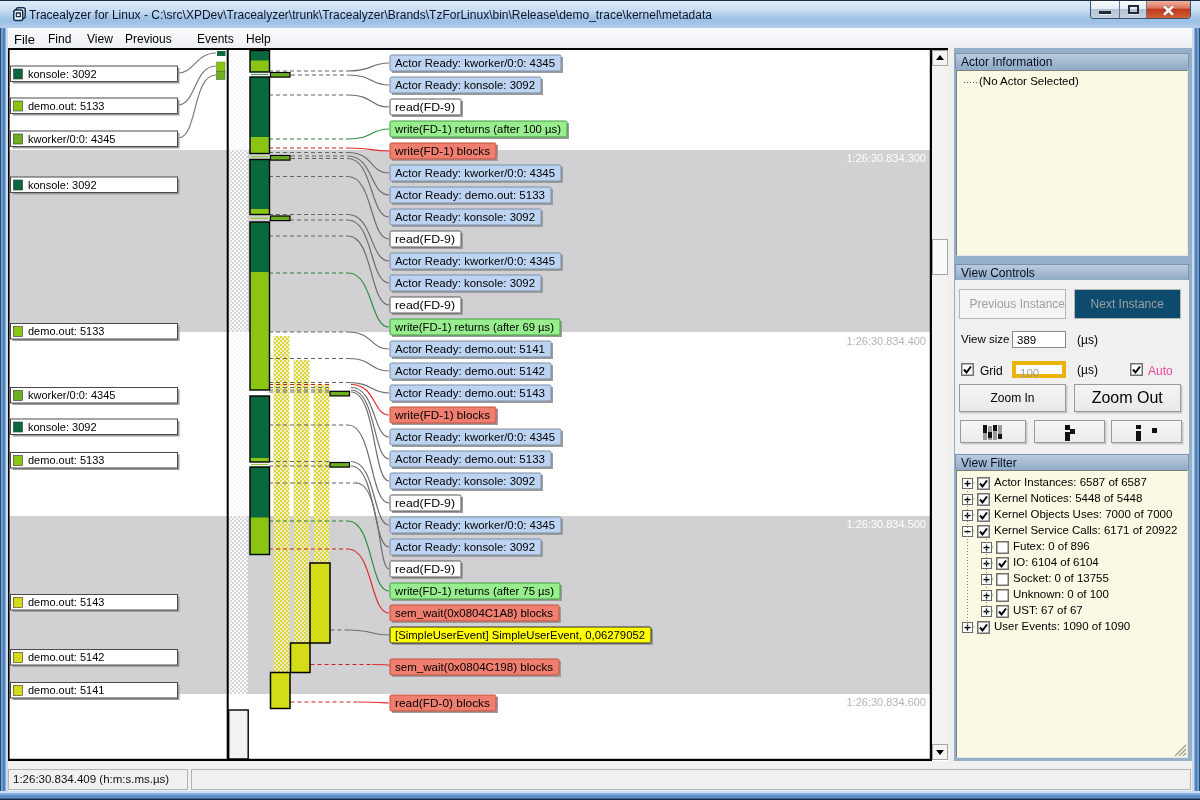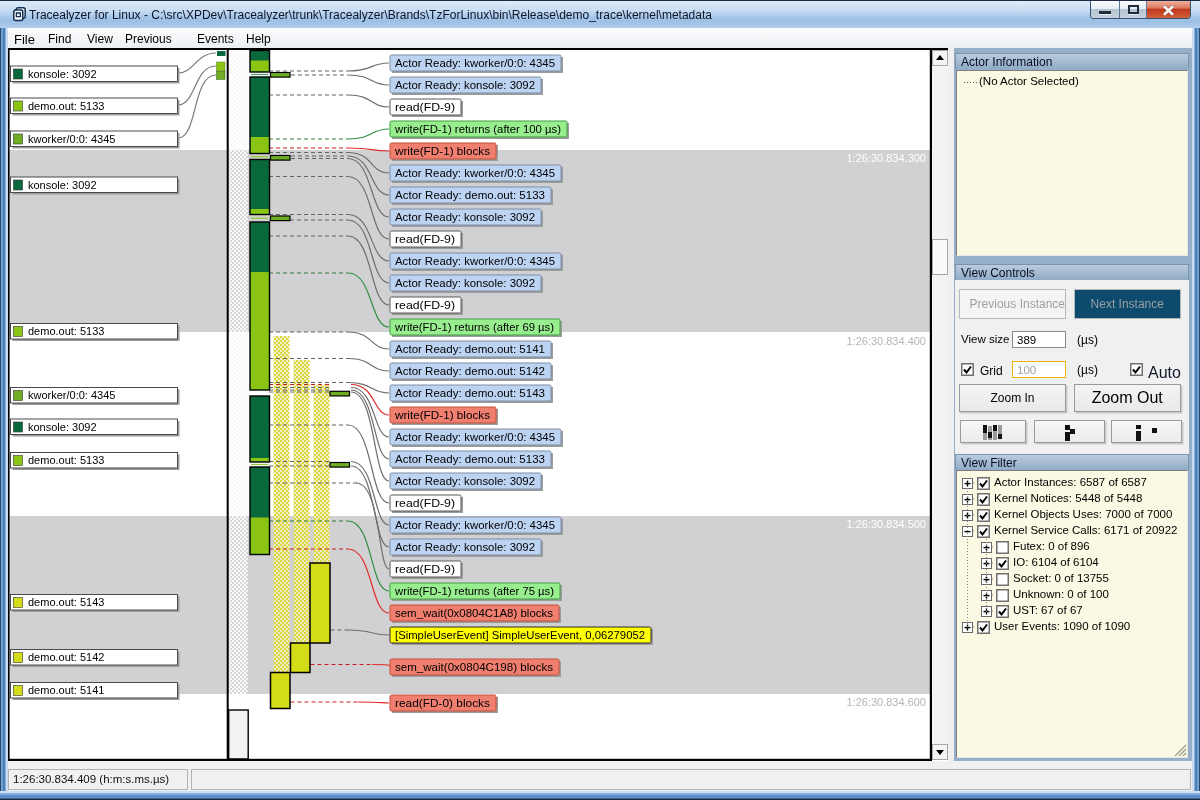--- a/index.html
+++ b/index.html
@@ -321,27 +321,27 @@
 <div class="abs" style="left:959px;top:289px;width:107px;height:30px;background:#f4f4f4;border:1px solid #b5b8ba;color:#9c9fa1;font-size:12px;text-align:right;line-height:28px">Previous Instance</div>
 <div class="abs" style="left:1073.5px;top:289px;width:107.5px;height:30px;background:#0c4a6e;border:1px solid #b5b8ba;color:#9c9fa1;font-size:12px;text-align:center;line-height:28px">Next Instance</div>
 <div class="abs" style="left:961px;top:333px;font-size:11.5px;color:#000">View size</div>
 <div class="abs" style="left:1012px;top:330.5px;width:53.5px;height:17.5px;background:#fff;border:1px solid #8a8a8a;font-size:11.5px;padding:2px 0 0 4px">389</div>
 <div class="abs" style="left:1077px;top:332.5px;font-size:12px;color:#000">(µs)</div>
 <svg style="position:absolute;left:961px;top:363px" width="13" height="13" viewBox="0 0 13 13">
     <rect x="0.75" y="0.75" width="11.5" height="11.5" fill="#fff" stroke="#707070" stroke-width="1.5"></rect>
     <path d="M3 6.5 L5.5 9.5 L10 3.5" stroke="#000" stroke-width="2" fill="none"></path>
   </svg>
 <div class="abs" style="left:980px;top:364px;font-size:12px;color:#000">Grid</div>
-<div class="abs" style="left:1012px;top:360.5px;width:53.5px;height:17.5px;background:#fff;border:1px solid #eab308;font-size:11.5px;padding:2px 0 0 4px;color:#9e9e9e">100</div>
+<div class="abs" style="left:1012px;top:360.5px;width:53.5px;height:17.5px;background:#fff;border:4px solid #eab308;font-size:11.5px;padding:2px 0 0 4px;color:#9e9e9e">100</div>
 <div class="abs" style="left:1077px;top:362.5px;font-size:12px;color:#000">(µs)</div>
 <svg style="position:absolute;left:1130px;top:363px" width="13" height="13" viewBox="0 0 13 13">
     <rect x="0.75" y="0.75" width="11.5" height="11.5" fill="#fff" stroke="#707070" stroke-width="1.5"></rect>
     <path d="M3 6.5 L5.5 9.5 L10 3.5" stroke="#000" stroke-width="2" fill="none"></path>
   </svg>
-<div class="abs" style="left:1148px;top:364px;font-size:16px;color:#0f172a">Auto</div>
+<div class="abs" style="left:1148px;top:364px;font-size:12px;color:#ec4899">Auto</div>
 <div class="abs" style="left:959px;top:384px;width:107px;height:28px;background:linear-gradient(#f4f4f4,#e9e9e9);border:1px solid #989b9d;color:#000;font-size:12px;text-align:center;line-height:26px;box-shadow:1.5px 1.5px 0 #c9c9c9">Zoom In</div>
 <div class="abs" style="left:1073.5px;top:384px;width:107.5px;height:28px;background:linear-gradient(#f4f4f4,#e9e9e9);border:1px solid #989b9d;color:#000;font-size:16px;text-align:center;line-height:26px;box-shadow:1.5px 1.5px 0 #c9c9c9">Zoom Out</div>
 <div class="abs" style="left:959.5px;top:420px;width:66.5px;height:22.5px;background:linear-gradient(#f6f6f6,#ebebeb);border:1px solid #989b9d;box-shadow:1.5px 1.5px 0 #c9c9c9"></div>
 <div class="abs" style="left:1033.5px;top:420px;width:71px;height:22.5px;background:linear-gradient(#f6f6f6,#ebebeb);border:1px solid #989b9d;box-shadow:1.5px 1.5px 0 #c9c9c9"></div>
 <div class="abs" style="left:1110.5px;top:420px;width:71px;height:22.5px;background:linear-gradient(#f6f6f6,#ebebeb);border:1px solid #989b9d;box-shadow:1.5px 1.5px 0 #c9c9c9"></div>
 
 <svg style="position:absolute;left:983px;top:425px" width="22" height="16" viewBox="0 0 22 16">
 <rect x="0" y="0" width="4" height="8" fill="#111"></rect>
     <rect x="0" y="8" width="4" height="7" fill="#9a9a9a"></rect>
 <rect x="5" y="1" width="4" height="14" fill="#9a9a9a"></rect>

